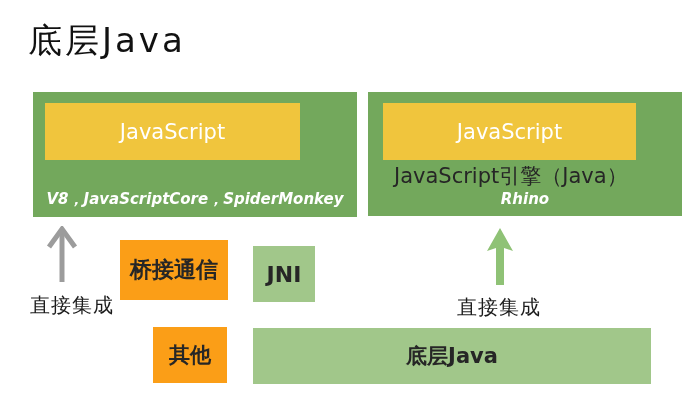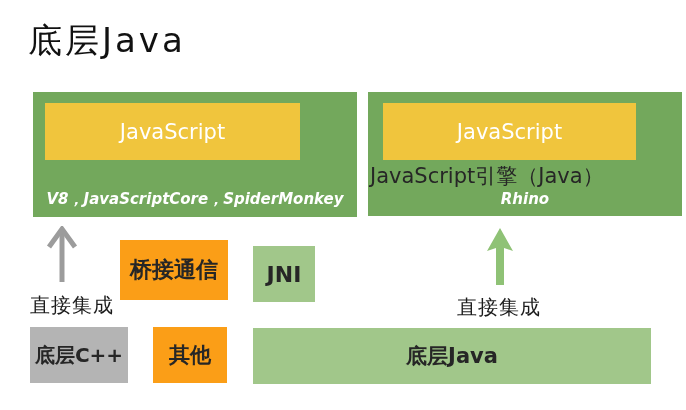--- a/index.html
+++ b/index.html
@@ -26,21 +26,21 @@
     position:absolute; top:11px; height:57px; background:var(--yellow);
     display:flex; align-items:center; justify-content:center;
     color:var(--text-white); font-size:21px;
   }
   .engine-box.left  .lang-box{ left:12px; width:255px; }
   .engine-box.right .lang-box{ left:15px; width:253px; }
   .engine-label{
     position:absolute; top:70px; font-size:21px; color:var(--text-dark);
   }
   .engine-box.left  .engine-label{ left:12px; }
-  .engine-box.right .engine-label{ left:2px; }
+  .engine-box.right .engine-label{ left:26px; }
   .impl-label{
     position:absolute; top:98px; left:0; width:100%; text-align:center;
     color:var(--text-white); font-size:15px; font-weight:bold; font-style:italic;
   }
   
   .arrow{ display:block; }
   .arrow-left{ left:45px; top:226px; }
   .arrow-right{ left:486px; top:228px; }
   .integration-label{
     font-size:20px; color:#1a1a1a; letter-spacing:1px;
@@ -83,17 +83,16 @@
   <div class="abs integration-label left">直接集成</div>
 
   <div class="abs small-box bridge-box">桥接通信</div>
   <div class="abs small-box jni-box">JNI</div>
 
   <svg class="abs arrow arrow-right" width="28" height="57" viewBox="0 0 28 57">
     <path d="M14 0 L27 23 L18 20 L18 57 L10 57 L10 20 L1 23 Z" fill="var(--arrow-green)"></path>
   </svg>
   <div class="abs integration-label right">直接集成</div>
 
-  <div class="abs small-box cpp-box">底层C++</div>
   <div class="abs small-box other-box">其他</div>
   <div class="abs small-box java-box">底层Java</div>
 
 </div>
 
 </body></html>

